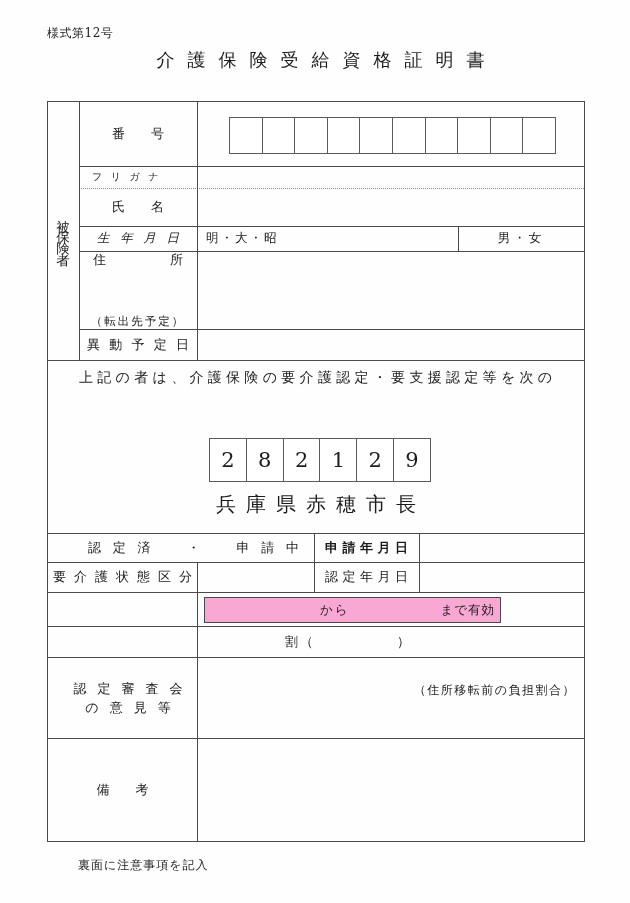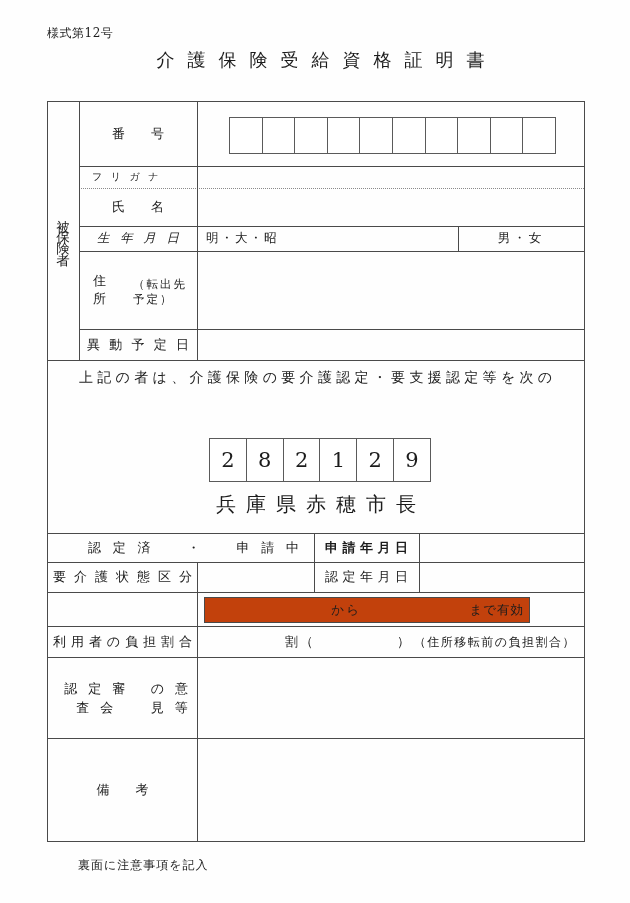--- a/index.html
+++ b/index.html
@@ -16,47 +16,47 @@
   }
   .form-table {
     position:absolute; left:47px; top:101px; width:536px; height:739px;
     border:1px solid #4a4a4a;
   }
   .hl { position:absolute; height:0; border-top:1px solid #4a4a4a; }
   .hl.dotted { border-top:1px dotted #8a8a8a; }
   .vl { position:absolute; width:0; border-left:1px solid #4a4a4a; }
   .cell { position:absolute; display:flex; align-items:center; font-size:13px; }
   .cell.center { justify-content:center; }
-  .cell.col { flex-direction:row; justify-content:center; }
+  .cell.col { flex-direction:column; justify-content:center; }
   .jtext { flex:1; text-align:justify; text-align-last:justify; }
   .pad5  { padding:0 5px; }
   .pad11 { padding:0 11px; }
   .pad14 { padding:0 14px; }
   .pad18 { padding:0 18px; }
   .vtext { writing-mode:vertical-rl; letter-spacing:11px; font-size:13.5px; }
   .boxstrip { position:absolute; display:flex; border:1px solid #5a5a5a; background:#fff; }
   .boxstrip .bx { flex:1; border-right:1px solid #5a5a5a; display:flex; align-items:center; justify-content:center; }
   .boxstrip .bx:last-child { border-right:none; }
   #code-strip .bx { font-size:21px; }
   .para { position:absolute; left:31px; top:264px; width:504px; font-size:14px;
           letter-spacing:4.3px; line-height:22px; }
   .issuer { position:absolute; left:0; top:389px; width:536px; text-align:center;
             font-size:20px; letter-spacing:10px; padding-left:10px; box-sizing:border-box;
             font-weight:400; }
-  .innerbox { position:absolute; left:156px; top:495px; width:326px; height:26px;
-              border:1px solid #4a4a4a; box-sizing:border-box; background:#c2410c; }
+  .innerbox { position:absolute; left:156px; top:495px; width:297px; height:26px;
+              border:1px solid #4a4a4a; box-sizing:border-box; background:#f9a8d4; }
   .innerbox .from { position:absolute; left:39%; top:50%; transform:translateY(-50%);
                     font-size:12.5px; letter-spacing:2px; }
   .innerbox .until { position:absolute; right:5px; top:50%; transform:translateY(-50%);
                      font-size:12.5px; letter-spacing:1px; }
   .burden-val { position:absolute; left:149px; top:524px; width:387px; height:31px; }
   .burden-val span { position:absolute; top:50%; transform:translateY(-50%); }
   .burden-prefix { left:88px; font-size:13px; letter-spacing:2px; }
   .burden-suffix { left:200px; font-size:13px; }
-  .burden-note   { right:8px; font-size:12px; letter-spacing:1.5px; }
+  .burden-note   { right:8px; font-size:12px; letter-spacing:1.5px;margin-top:48px; }
   .committee { line-height:19px; letter-spacing:11px; padding-left:11px; text-align:center; }
   .furigana { font-size:10px; letter-spacing:8.5px; padding-left:13px; }
   .addr-line1 { width:100%; box-sizing:border-box; }
   .addr-line2 { font-size:11.5px; letter-spacing:2px; margin-top:3px; }
   .era  { padding-left:9px; letter-spacing:2px; font-size:12.5px; }
   .sex  { letter-spacing:3px; font-size:12.5px; }
   .birth { font-size:12.5px; }
   .status-opts { letter-spacing:1px; }
   .footer-note { position:absolute; left:78px; top:857px; font-size:12px; letter-spacing:1px; }
 </style>
@@ -160,23 +160,20 @@
     </div>
     <div class="cell" style="left:266px;top:460px;width:105px;height:30px;">
       <span class="jtext pad11">認定年月日</span>
     </div>
 
     <div class="innerbox">
       <span class="from">から</span>
       <span class="until">まで有効</span>
     </div>
 
-    <div class="cell" style="left:0;top:524px;width:149px;height:31px;">
-      <span class="jtext pad5">利用者の負担割合</span>
-    </div>
     <div class="burden-val">
       <span class="burden-prefix">割（</span>
       <span class="burden-suffix">）</span>
       <span class="burden-note">（住所移転前の負担割合）</span>
     </div>
 
     <div class="cell col committee" style="left:0;top:555px;width:149px;height:81px;">
       <span>認定審査会</span>
       <span>の意見等</span>
     </div>

